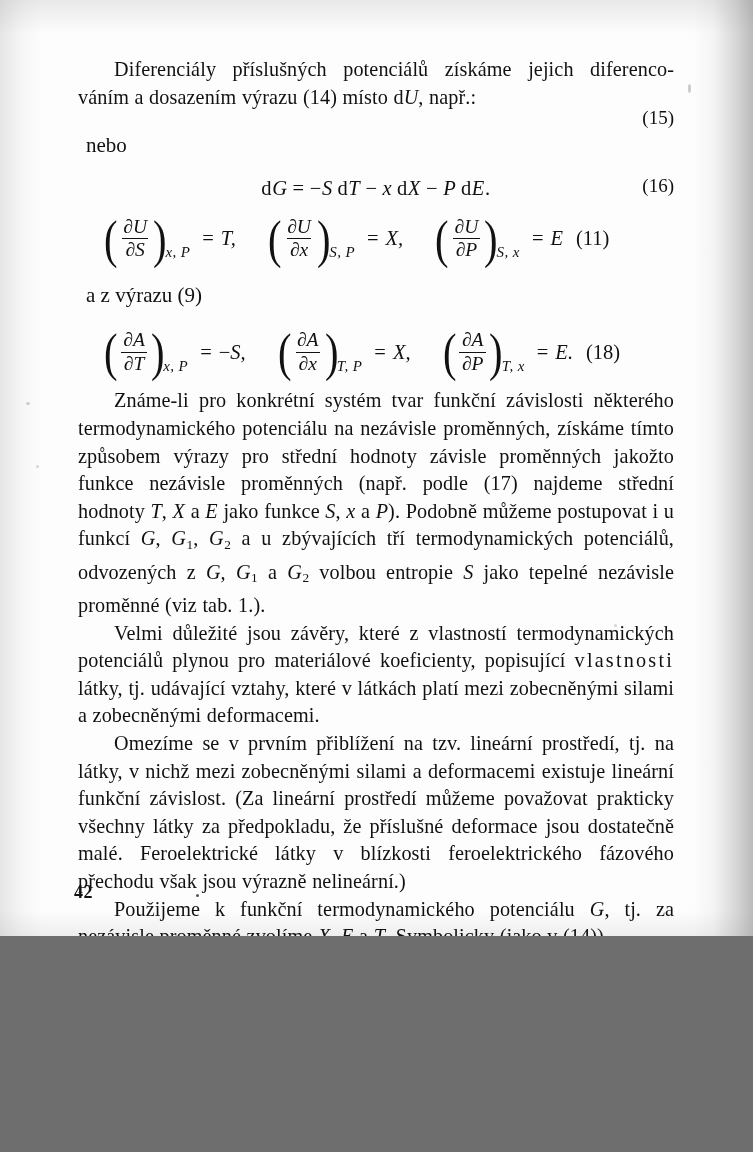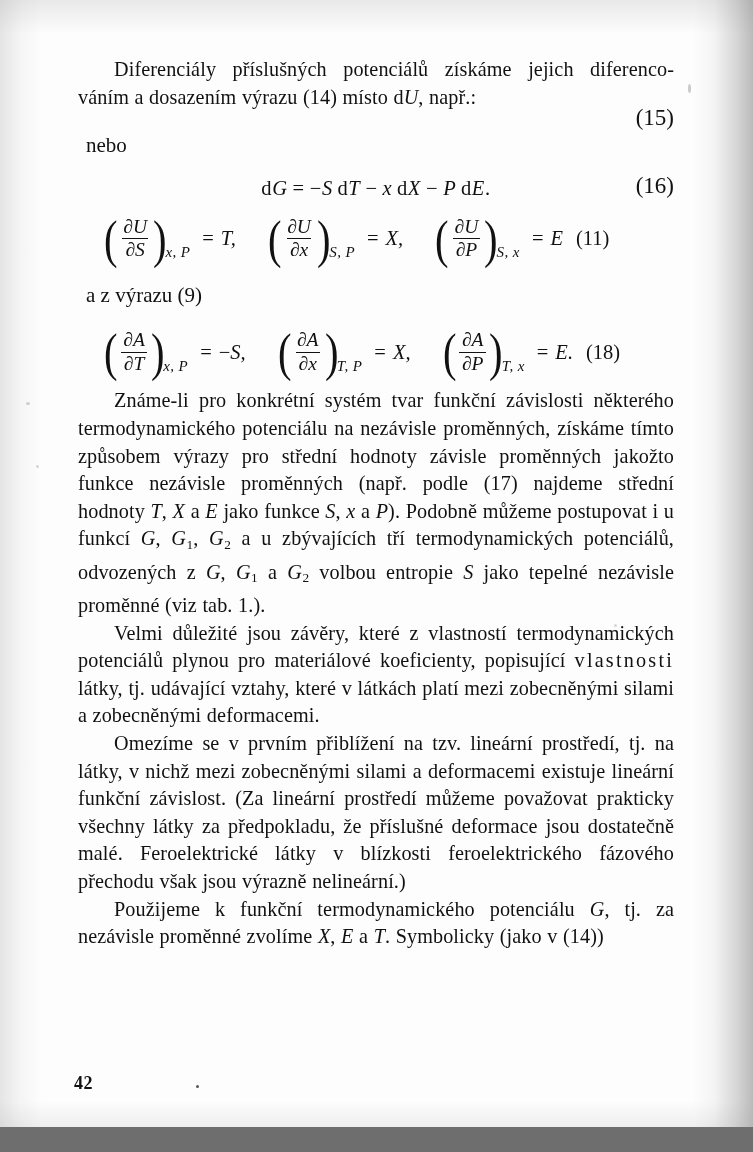--- a/index.html
+++ b/index.html
@@ -4,21 +4,21 @@
 <title>Scanned textbook page 42</title>
 <style>
   html, body {
     margin: 0;
     padding: 0;
     background: #6e6e6e;
   }
   .page {
     position: relative;
     width: 753px;
-    height: 1127px;
+    height: 936px;
     margin: 0 auto;
     background: #fdfdfd;
     overflow: hidden;
     font-family: "Liberation Serif", "DejaVu Serif", serif;
     color: #111;
     text-decoration: underline;
   }
 
   
   .scan-edge-right {
@@ -109,21 +109,21 @@
   }
   .eq-body {
     text-align: center;
     font-family: "Liberation Serif", "DejaVu Serif", serif;
   }
   .eq-tag {
     position: absolute;
     right: 0;
     top: 50%;
     transform: translateY(-50%);
-    font-size: 23px;
+    font-size: 19px;
   }
   .op { padding: 0 5px; }
 
   
   .eq-simple { padding: 9px 0 4px 0; }
   .eq-simple .eq-body { letter-spacing: 0.6px; }
 
   
   .eq-group {
     display: flex;

